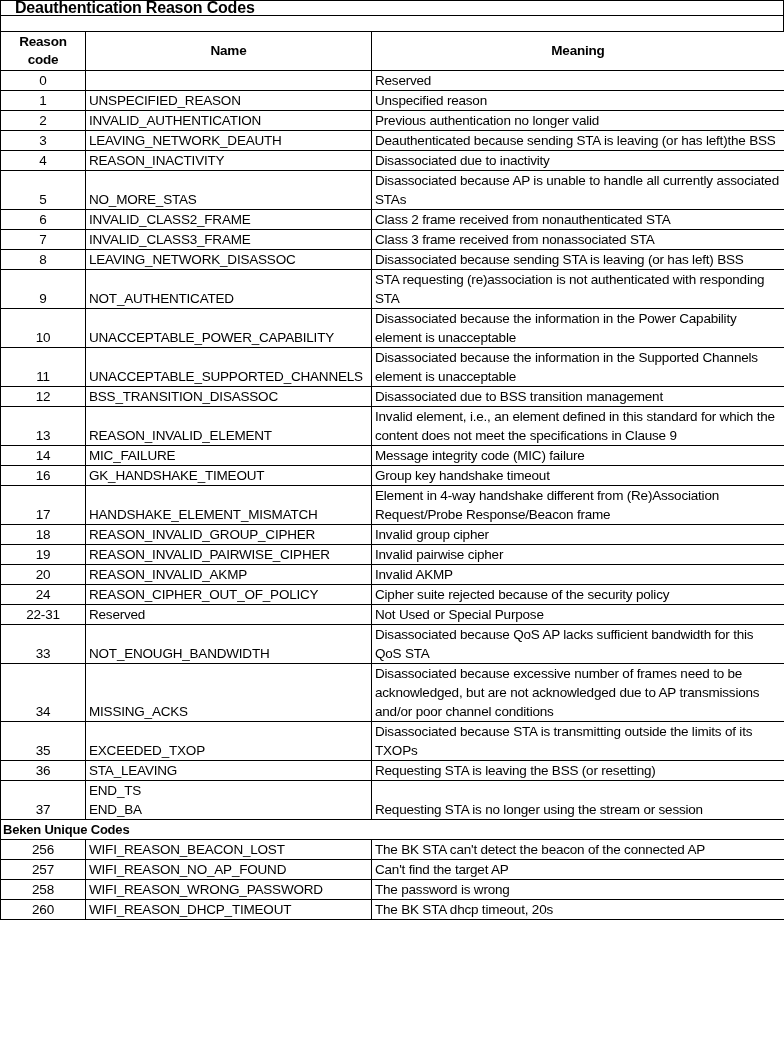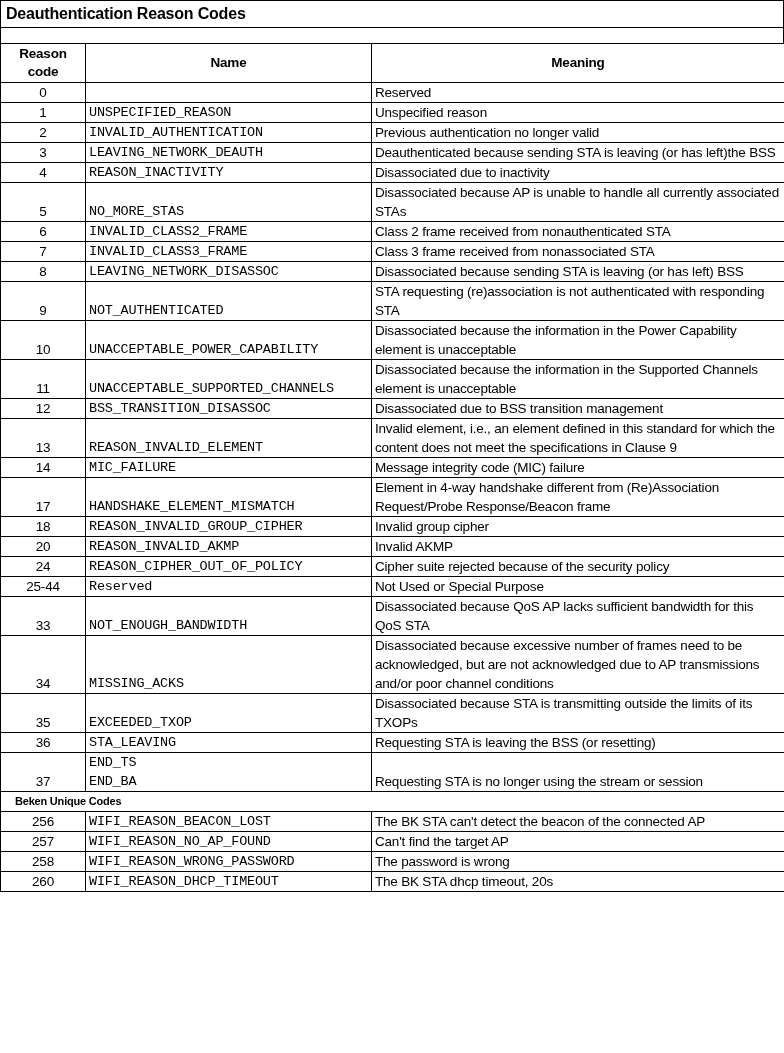--- a/index.html
+++ b/index.html
@@ -1,37 +1,37 @@
 <!DOCTYPE html>
 <html><head>
 <meta charset="utf-8">
 <style>
   html,body { margin:0; padding:0; background:#ffffff; color:#000000;
               font-family:"Liberation Sans", sans-serif; }
   .sheet { width:784px; box-sizing:border-box; }
 
-  .title-row { box-sizing:border-box; border:1px solid #000; height:28px;
-               display:flex; align-items:center; padding-left:5px;
+  .title-row { box-sizing:border-box; border:1px solid #000; height:16px;
+               display:flex; align-items:center; padding-left:14px;
                font-size:16px; font-weight:bold; letter-spacing:-0.2px; }
   .spacer-row { box-sizing:border-box; border-left:1px solid #000; border-right:1px solid #000;
                 height:15px; }
 
   table.codes { width:784px; border-collapse:collapse; table-layout:fixed; }
   col.c1 { width:85px; } col.c2 { width:286px; } col.c3 { width:413px; }
 
   th, td { box-sizing:border-box; border:1px solid #000;
            font-size:13.5px; letter-spacing:-0.2px; overflow:hidden; }
   th { font-weight:bold; text-align:center; vertical-align:middle;
        height:39px; line-height:18px; white-space:pre-line; padding:0 2px; }
   td { vertical-align:bottom; line-height:19px; padding:0 3px; height:20px; }
   td.code    { text-align:center; padding:0 2px; }
-  td.name    { white-space:pre-line;font-family:Liberation Mono, monospace; }
+  td.name    { white-space:pre-line; }
   td.meaning { }
   tr.middle td { vertical-align:middle; }
-  td.section { font-weight:bold; font-size:11px; padding-left:14px;
+  td.section { font-weight:bold; font-size:13px; padding-left:2px;
                letter-spacing:-0.2px; height:20px; }
 </style>
 </head>
 <body>
 
 <div class="sheet">
   <div class="title-row">Deauthentication Reason Codes</div>
   <div class="spacer-row"></div>
   <table class="codes">
     <colgroup>
@@ -117,41 +117,51 @@
     <td class="code">13</td>
     <td class="name">REASON_INVALID_ELEMENT</td>
     <td class="meaning">Invalid element, i.e., an element defined in this standard for which the content does not meet the specifications in Clause 9</td>
   </tr>
         <tr>
     <td class="code">14</td>
     <td class="name">MIC_FAILURE</td>
     <td class="meaning">Message integrity code (MIC) failure</td>
   </tr>
         <tr>
+    <td class="code">16</td>
+    <td class="name">GK_HANDSHAKE_TIMEOUT</td>
+    <td class="meaning">Group key handshake timeout</td>
+  </tr>
+        <tr>
     <td class="code">17</td>
     <td class="name">HANDSHAKE_ELEMENT_MISMATCH</td>
     <td class="meaning">Element in 4-way handshake different from (Re)Association Request/Probe Response/Beacon frame</td>
   </tr>
         <tr>
     <td class="code">18</td>
     <td class="name">REASON_INVALID_GROUP_CIPHER</td>
     <td class="meaning">Invalid group cipher</td>
   </tr>
         <tr>
+    <td class="code">19</td>
+    <td class="name">REASON_INVALID_PAIRWISE_CIPHER</td>
+    <td class="meaning">Invalid pairwise cipher</td>
+  </tr>
+        <tr>
     <td class="code">20</td>
     <td class="name">REASON_INVALID_AKMP</td>
     <td class="meaning">Invalid AKMP</td>
   </tr>
         <tr>
     <td class="code">24</td>
     <td class="name">REASON_CIPHER_OUT_OF_POLICY</td>
     <td class="meaning">Cipher suite rejected because of the security policy</td>
   </tr>
         <tr>
-    <td class="code">25-44</td>
+    <td class="code">22-31</td>
     <td class="name">Reserved</td>
     <td class="meaning">Not Used or Special Purpose</td>
   </tr>
         <tr>
     <td class="code">33</td>
     <td class="name">NOT_ENOUGH_BANDWIDTH</td>
     <td class="meaning">Disassociated because QoS AP lacks sufficient bandwidth for this QoS STA</td>
   </tr>
         <tr>
     <td class="code">34</td>

